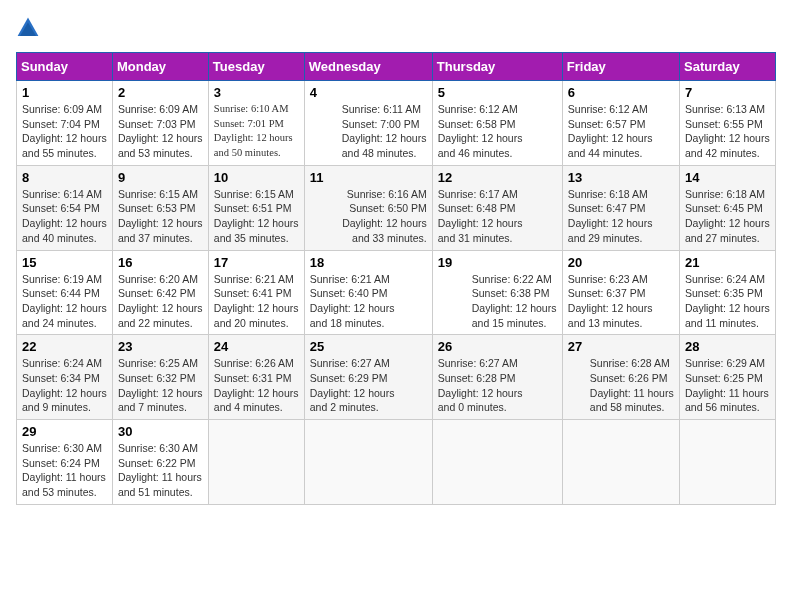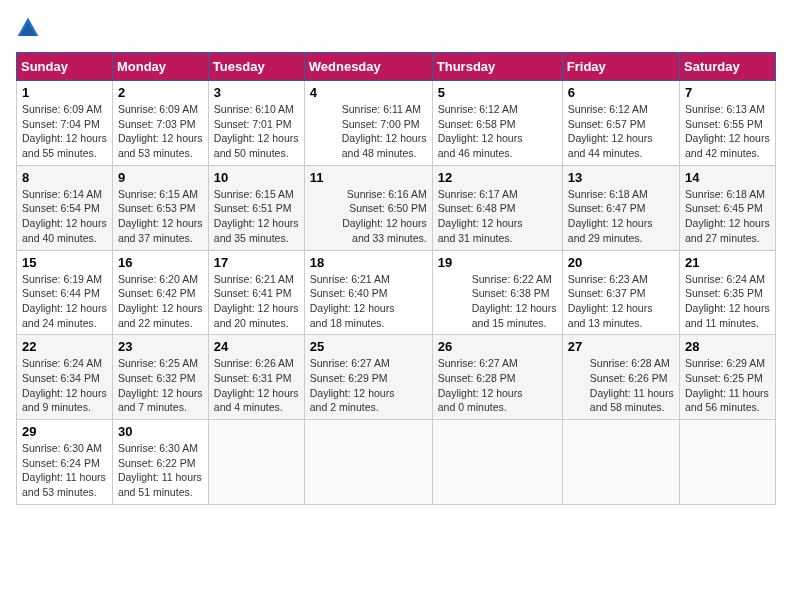--- a/index.html
+++ b/index.html
@@ -46,21 +46,21 @@
     .location-title {
       font-size: 16px;
       color: #555;
     }
     table {
       width: 100%;
       border-collapse: collapse;
       font-size: 10.5px;
     }
     thead th {
-      background-color: #be185d;
+      background-color: #a21caf;
       color: #fff;
       padding: 6px 4px;
       text-align: left;
       font-size: 13px;
       font-weight: bold;
       border: 1px solid #2060b0;
     }
     tbody td {
       border: 1px solid #ccc;
       vertical-align: top;
@@ -128,21 +128,21 @@
         </td>
         <td>
           <span class="day-number">2</span>
           <div class="day-info" style="white-space: pre-line;">Sunrise: 6:09 AM
 Sunset: 7:03 PM
 Daylight: 12 hours
 and 53 minutes.</div>
         </td>
         <td>
           <span class="day-number">3</span>
-          <div class="day-info" style="white-space: pre-line;">Sunrise: 6:10 AM
+          <div class="day-info" style="white-space: pre-line; font-family: Liberation Serif, serif;">Sunrise: 6:10 AM
 Sunset: 7:01 PM
 Daylight: 12 hours
 and 50 minutes.</div>
         </td>
         <td>
           <span class="day-number">4</span>
           <div class="day-info" style="white-space: pre-line; margin-left: 32px;">Sunrise: 6:11 AM
 Sunset: 7:00 PM
 Daylight: 12 hours
 and 48 minutes.</div>

